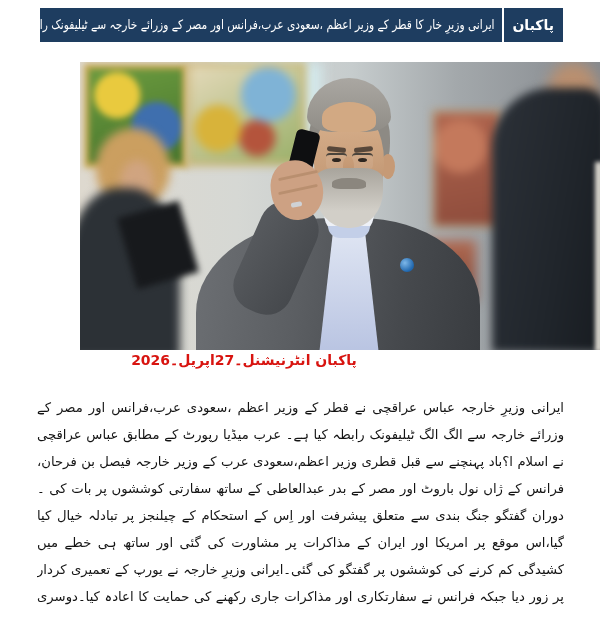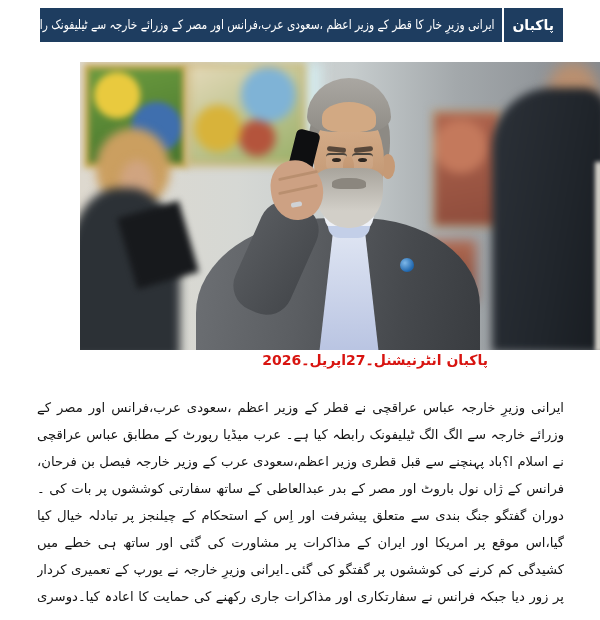--- a/index.html
+++ b/index.html
@@ -86,21 +86,21 @@
   .ph-beard{left:235px;top:106px;width:68px;height:60px;background:linear-gradient(#a8a49c,#d2cfc8 72%);border-radius:30% 30% 48% 48% / 18% 18% 62% 62%;}
   .ph-mustache{left:252px;top:116px;width:34px;height:11px;background:#8b867e;border-radius:45% 45% 25% 25%;}
   .ph-phone{left:209px;top:68px;width:24px;height:68px;background:#0e0f11;border-radius:5px;transform:rotate(14deg);}
   .ph-hand{left:191px;top:98px;width:52px;height:60px;background:#cda183;border-radius:46% 54% 50% 50%;transform:rotate(-8deg);}
   .ph-finger1{left:198px;top:112px;width:40px;height:3px;background:#b98f6f;border-radius:2px;transform:rotate(-12deg);}
   .ph-finger2{left:198px;top:126px;width:40px;height:3px;background:#b98f6f;border-radius:2px;transform:rotate(-12deg);}
   .ph-ring{left:211px;top:140px;width:11px;height:5px;background:#cfd2d6;border-radius:2px;transform:rotate(-10deg);}
 
   
   .dateline{
-    left:0;top:352px;width:488px;color:#d81410;
+    left:0;top:352px;width:488px;text-align:center;color:#d81410;
     font-size:14px;font-weight:bold;direction:rtl;
   }
 
   
   .body-text{
     left:37px;top:394px;width:527px;height:222px;margin:0;
     direction:rtl;text-align:justify;text-align-last:center;
     font-size:13.2px;line-height:27px;color:#141414;overflow:hidden;
   }
 </style>

